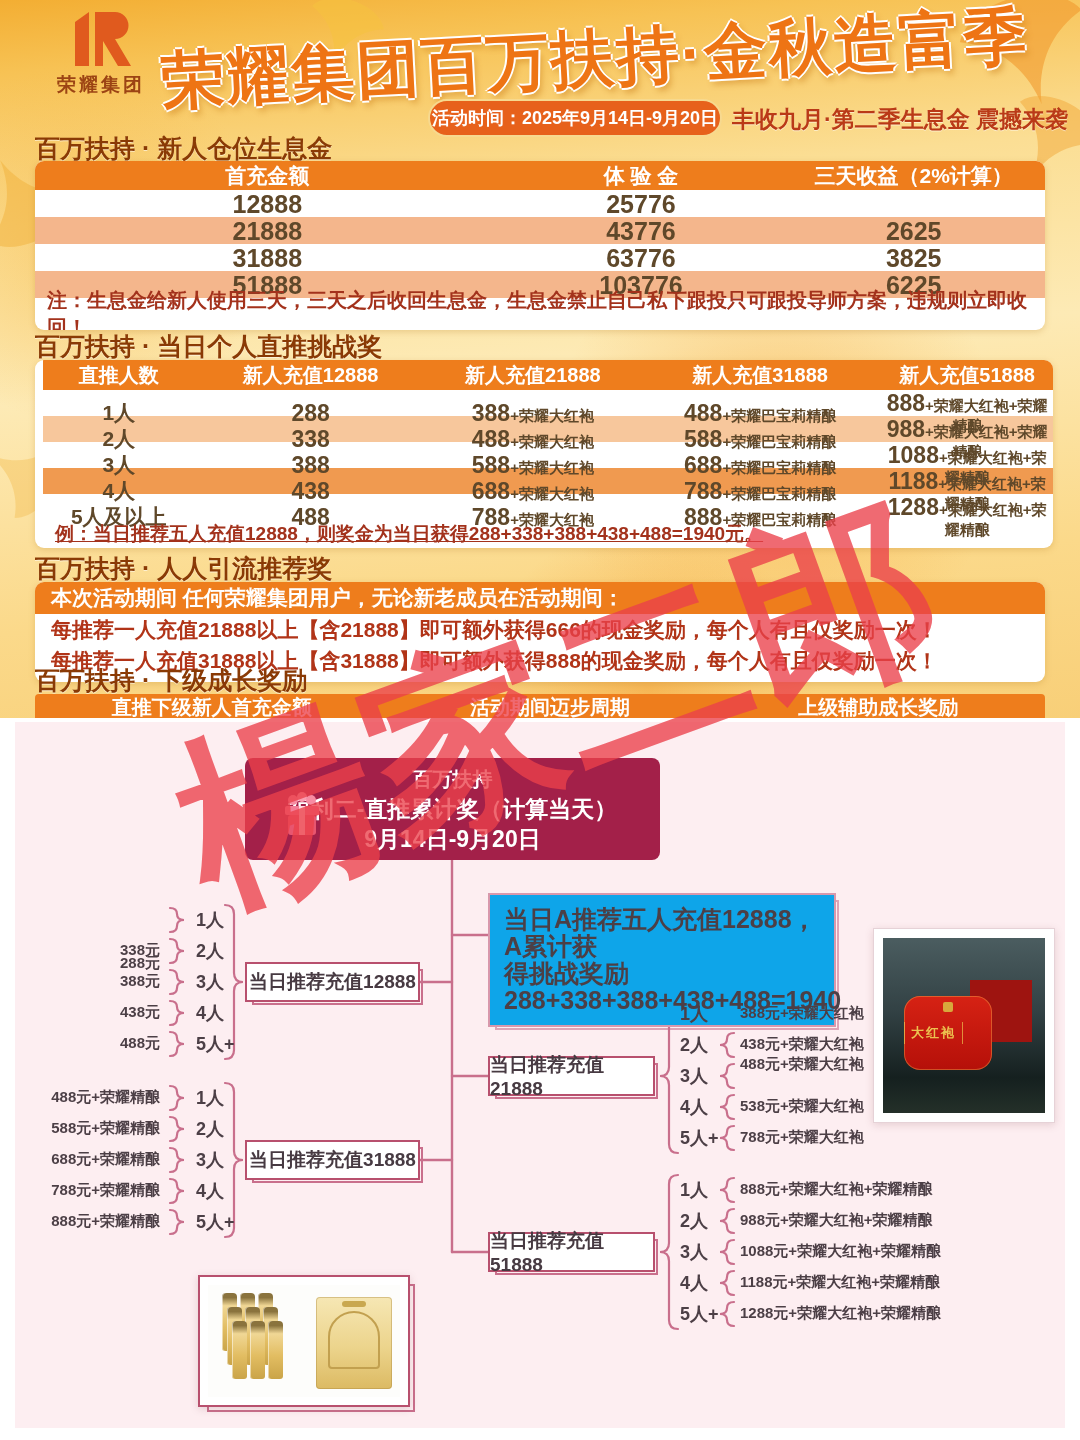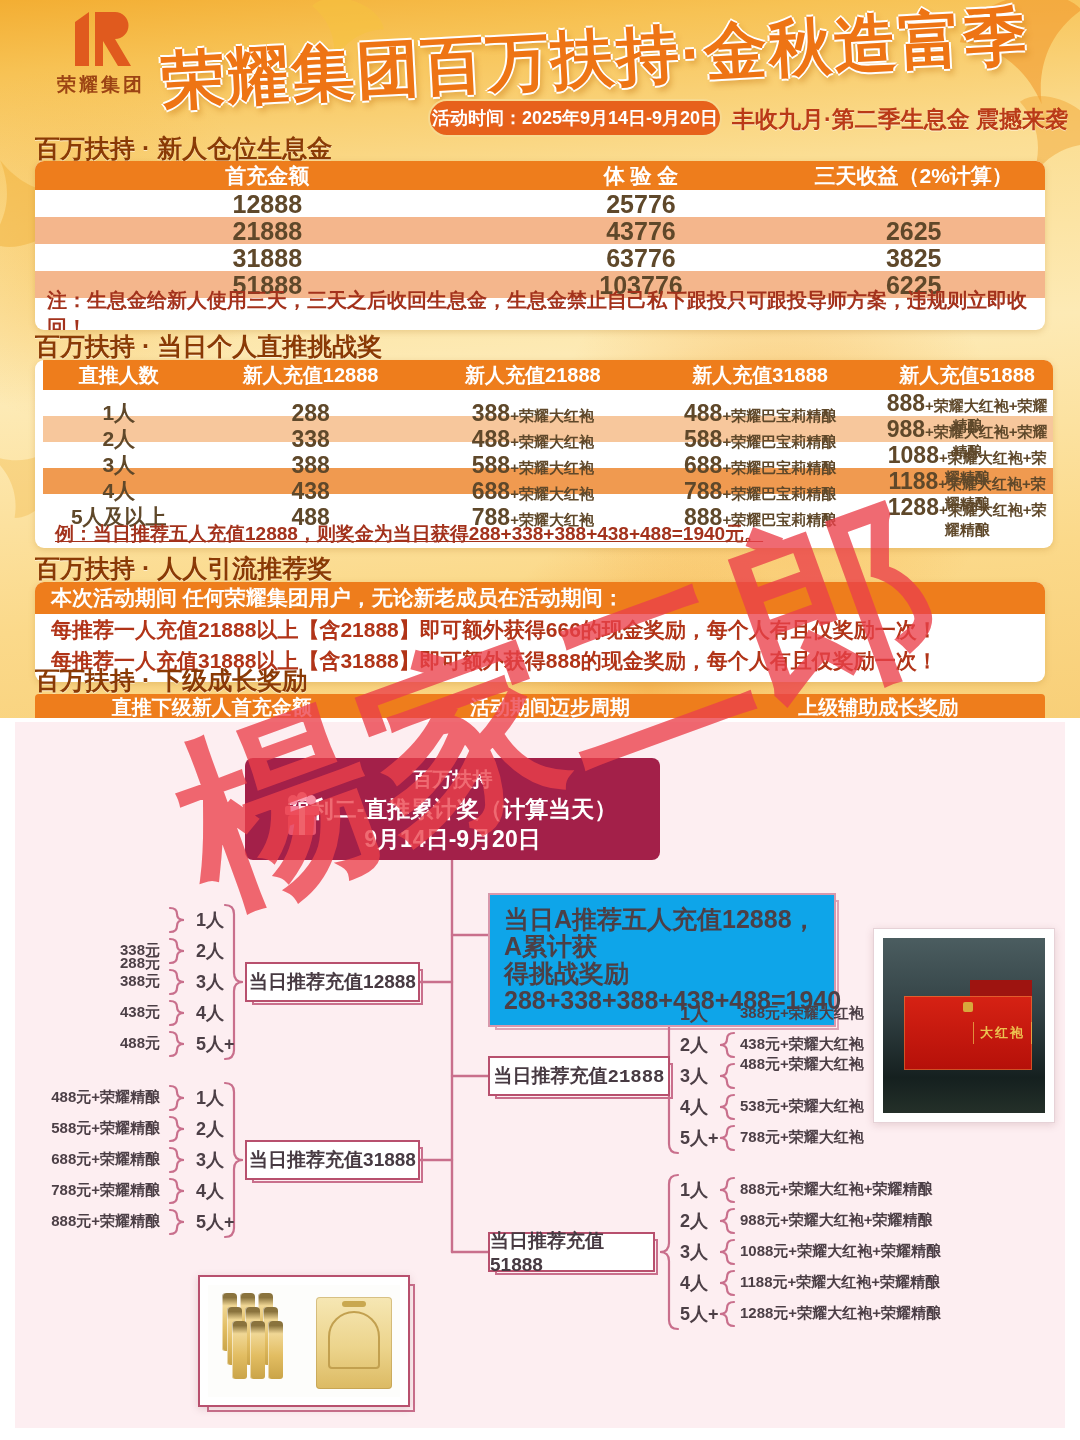--- a/index.html
+++ b/index.html
@@ -72,23 +72,23 @@
   .fi.val{left:5px;width:140px;text-align:right;font-size:15px;}
   .fi.cnt{left:181px;font-size:18px;}
   .fi.rcnt{left:665px;font-size:18px;}
   .fi.rwd{left:725px;font-size:15px;}
   
   .photo{position:absolute;background:#fff;box-shadow:0 2px 8px rgba(120,60,70,.18);}
   .photo-red{left:858px;top:206px;width:182px;height:195px;border:1px solid #e6d2d7;padding:9px;box-sizing:border-box;}
   .redscene{position:relative;width:100%;height:100%;
     background:linear-gradient(180deg,#4b5d60 0%,#324144 42%,#15201f 80%,#243029 100%);overflow:hidden;}
   .redbox-back{position:absolute;left:54%;top:24%;width:62px;height:62px;background:#9e1410;}
-  .redbox{position:absolute;left:13%;top:33%;width:128px;height:74px;border-radius:0;
+  .redbox{position:absolute;left:13%;top:33%;width:88px;height:74px;border-radius:16px;
     background:linear-gradient(180deg,#d62214 0%,#b51009 100%);
-    box-shadow:inset 0 0 0 1px rgba(255,200,90,.35);display:flex;align-items:center;justify-content:flex-end;}
+    box-shadow:inset 0 0 0 1px rgba(255,200,90,.35);display:flex;align-items:center;justify-content:flex-start;}
   .redbox-label{color:#ecc14f;font-size:13px;font-weight:700;letter-spacing:2px;
     border-left:1px solid rgba(236,193,79,.7);border-right:1px solid rgba(236,193,79,.7);padding:2px 6px;}
   .redbox-mark{position:absolute;left:50%;top:6px;transform:translateX(-50%);width:10px;height:10px;
     background:#d8a83c;border-radius:2px;}
   .photo-cans{left:183px;top:553px;width:212px;height:132px;border:2px solid #b8506e;padding:8px;box-sizing:border-box;}
   .photo-cans::after{content:"";position:absolute;left:7px;top:7px;width:100%;height:100%;
     border:2px solid #c96f8c;z-index:-1;box-sizing:border-box;}
   .canscene{position:relative;width:100%;height:100%;background:#fdfdfb;overflow:hidden;}
   .can{position:absolute;width:15px;height:58px;border-radius:4px 4px 3px 3px;
     background:linear-gradient(180deg,#8a733d 0%,#8a733d 8%,#f0d795 22%,#e2bd62 60%,#caa448 100%);
@@ -298,21 +298,21 @@
         <div class="fi val" style="top: 188px; margin-top: 44px;">288元</div>
         <div class="fi cnt" style="top: 186px;">1人</div>
         <div class="fi val" style="top: 219px;">338元</div>
         <div class="fi cnt" style="top: 217px;">2人</div>
         <div class="fi val" style="top: 250px;">388元</div>
         <div class="fi cnt" style="top: 248px;">3人</div>
         <div class="fi val" style="top: 281px;">438元</div>
         <div class="fi cnt" style="top: 279px;">4人</div>
         <div class="fi val" style="top: 312px;">488元</div>
         <div class="fi cnt" style="top: 310px;">5人+</div>
-        <div class="flow-box" style="left: 473px; top: 334px; width: 182px; height: 40px; font-family: Liberation Mono, monospace;">
+        <div class="flow-box" style="left: 473px; top: 334px; width: 167px; height: 40px;">
           <div class="lbl">当日推荐充值21888</div>
         </div>
         <div class="fi rcnt" style="top: 280px;">1人</div>
         <div class="fi rwd" style="top: 282px;">388元+荣耀大红袍</div>
         <div class="fi rcnt" style="top: 311px;">2人</div>
         <div class="fi rwd" style="top: 313px;">438元+荣耀大红袍</div>
         <div class="fi rcnt" style="top: 342px;">3人</div>
         <div class="fi rwd" style="top: 333px;">488元+荣耀大红袍</div>
         <div class="fi rcnt" style="top: 373px;">4人</div>
         <div class="fi rwd" style="top: 375px;">538元+荣耀大红袍</div>

